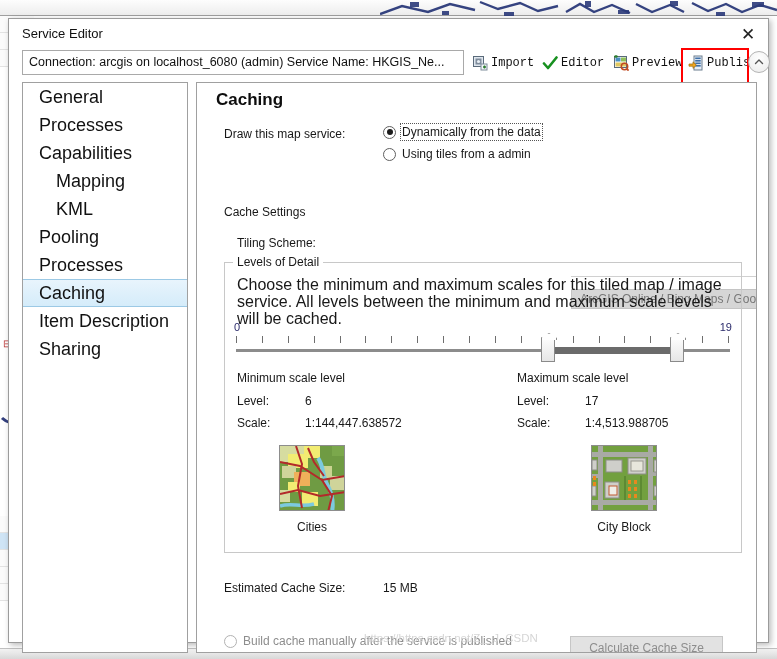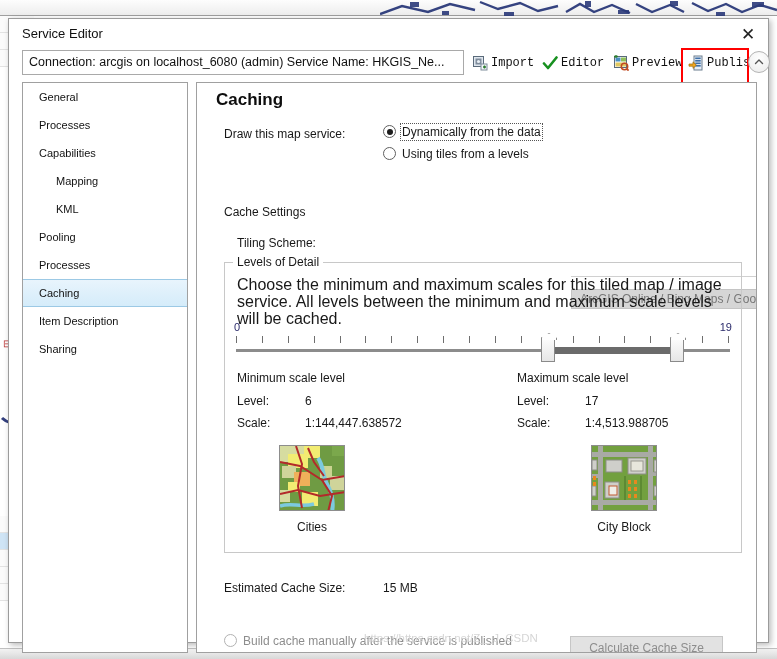--- a/index.html
+++ b/index.html
@@ -102,42 +102,42 @@
   }
   #collapse-btn svg { display:block; }
 
   
   #sidebar {
     position:absolute; left:13px; top:63px; width:166px; height:571px;
     border:1px solid #a0a0a0; background:#ffffff; overflow:hidden;
   }
   .side-item {
     height:28px; line-height:28px; padding-left:16px;
-    font-size:11px; color:#111; white-space:nowrap; cursor:default;
+    font-size:18px; color:#111; white-space:nowrap; cursor:default;
   }
   .side-item.sub { padding-left:33px; }
   .side-item.selected {
     background: linear-gradient(#e8f4fc, #d5ecfa);
     border-top:1px solid #9cc9e5; border-bottom:1px solid #9cc9e5;
     line-height:26px;
   }
 
   #content {
     position:absolute; left:187px; top:63px; width:561px; height:571px;
     border:1px solid #a0a0a0; background:#ffffff; overflow:hidden;
   }
   #content-title {
     position:absolute; left:19px; top:7px;
     font-size:17px; font-weight:bold; color:#0d0d0d;
   }
 
   .lbl { position:absolute; font-size:12px; color:#181818; white-space:nowrap; }
 
   
-  .radio-row { position:absolute; display:flex; gap:6px; }
+  .radio-row { position:absolute; display:flex; align-items:center; gap:6px; }
   .radio {
     width:13px; height:13px; border-radius:50%;
     border:1px solid #5f5f5f; background:#fff;
     display:flex; align-items:center; justify-content:center; flex:none;
   }
   .radio.on::after {
     content:""; width:6px; height:6px; border-radius:50%; background:#1c1c1c;
   }
   .radio.dis { border-color:#b2b2b2; }
   .radio.dis.on::after { background:#a8a8a8; }
@@ -377,21 +377,21 @@
 
     <div class="lbl" style="left:27px; top:44px;">Draw this map service:</div>
 
     <div class="radio-row" style="left:186px; top:42px;">
       <span class="radio on"></span>
       <span class="radio-lbl focus">Dynamically from the data</span>
     </div>
 
     <div class="radio-row" style="left:186px; top:64px;">
       <span class="radio"></span>
-      <span class="radio-lbl">Using tiles from a levels</span>
+      <span class="radio-lbl">Using tiles from a admin</span>
     </div>
 
     <div class="lbl" style="left:27px; top:122px;">Cache Settings</div>
     <div id="cache-sep"></div>
 
     <div class="lbl" style="left:40px; top:153px;">Tiling Scheme:</div>
 
     <div id="tiling-combo">
       <span class="val">ArcGIS Online / Bing Maps / Google Maps</span>
 

